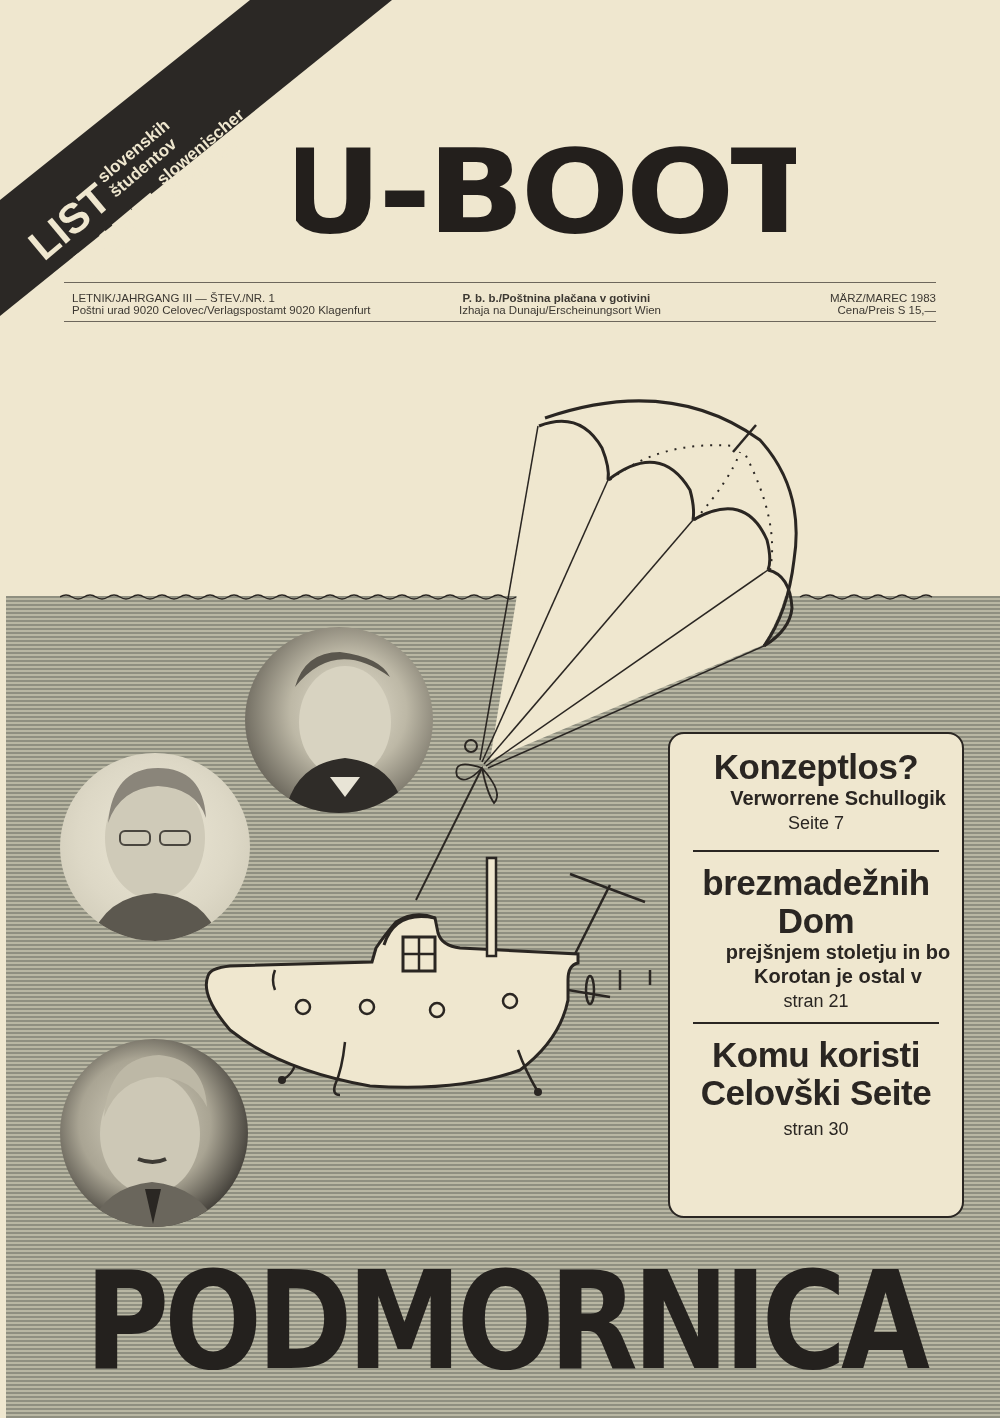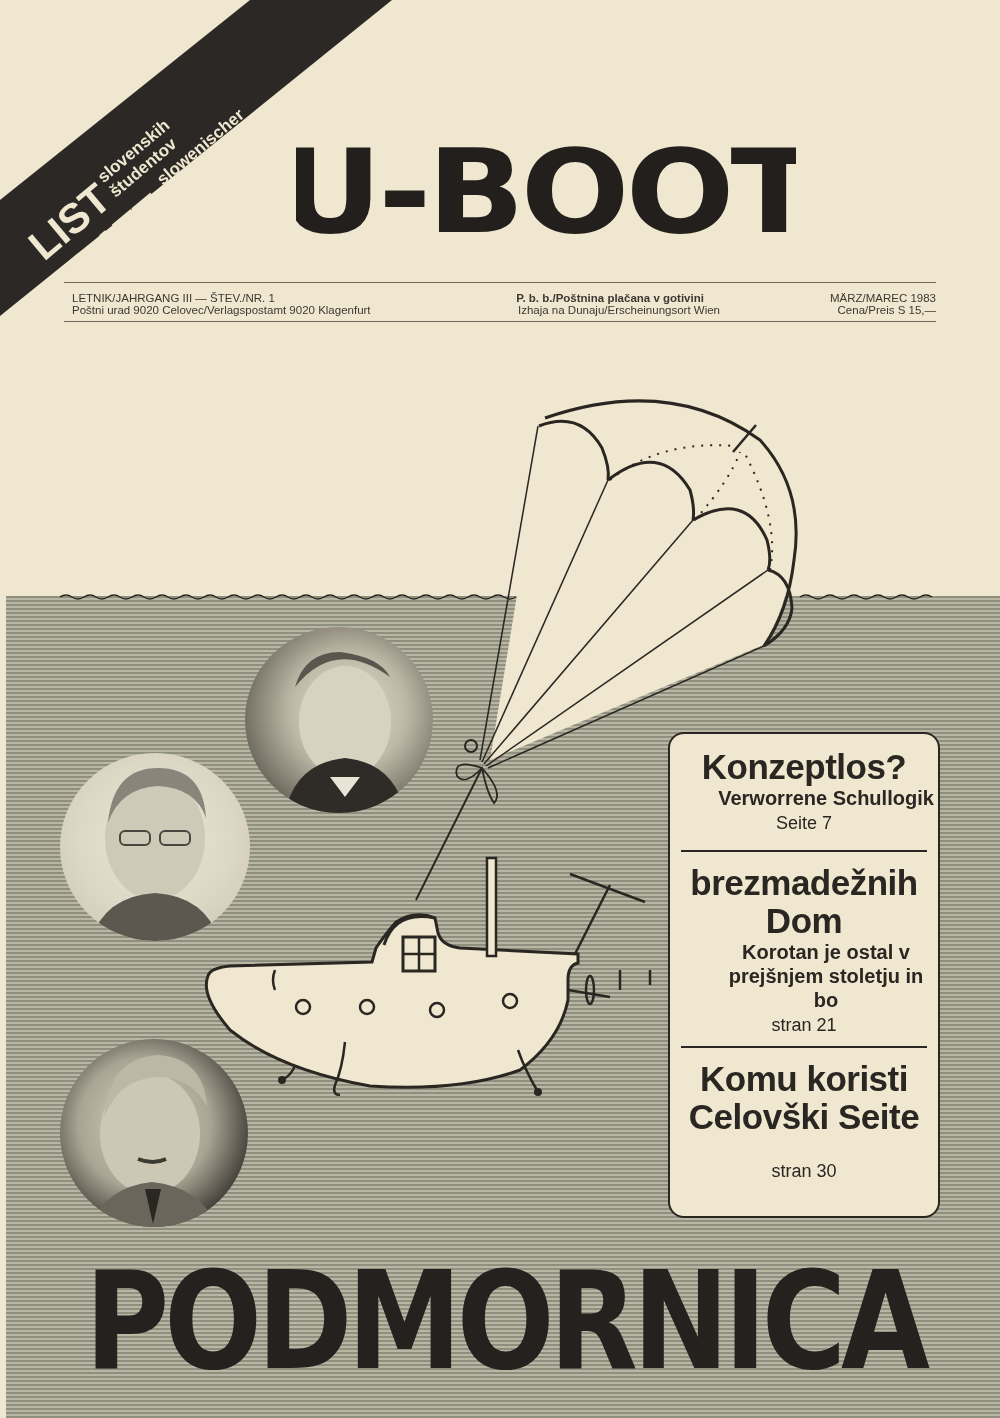--- a/index.html
+++ b/index.html
@@ -6,25 +6,25 @@
   body{width:1000px;height:1418px;position:relative;overflow:hidden;background:#ece3c9;font-family:"Liberation Sans",sans-serif;color:#2a2622;}
   .paper{position:absolute;left:0;top:0;width:1000px;height:1418px;background:#efe7cf;}
   .sea{position:absolute;left:6px;top:596px;width:994px;height:822px;
        background:repeating-linear-gradient(to bottom,#8f8f80 0px,#8f8f80 2px,#b9b7a3 2px,#b9b7a3 4px);}
   .sea-edge{position:absolute;left:60px;top:588px;width:940px;height:16px;}
   .banner-wrap{position:absolute;left:0;top:0;width:400px;height:320px;overflow:hidden;}
   .title{position:absolute;left:296px;top:138px;width:500px;height:120px;}
   .rule{position:absolute;left:64px;width:872px;height:1px;background:#6d675c;}
   .masthead-row{position:absolute;left:72px;width:864px;font-size:11.5px;color:#3c3832;display:flex;justify-content:space-between;}
   .mh-left{width:380px;}
-  .mh-mid{width:320px;text-align:center;}
+  .mh-mid{width:320px;}
   .mh-right{width:150px;text-align:right;}
   .bold{font-weight:bold;}
   .photo{position:absolute;border-radius:50%;overflow:hidden;}
-  .infobox{position:absolute;left:668px;top:732px;width:272px;height:486px;background:#efe7cf;border:2.5px solid #2a2622;border-radius:16px;text-align:center;box-sizing:border-box;padding-top:14px;}
+  .infobox{position:absolute;left:668px;top:732px;width:296px;height:486px;background:#efe7cf;border:2.5px solid #2a2622;border-radius:16px;text-align:center;box-sizing:border-box;padding-top:14px;}
   .ib-h1{font-weight:bold;font-size:35px;line-height:38px;color:#2a2622;letter-spacing:-0.5px;}
   .ib-sub{font-weight:bold;font-size:20px;line-height:24px;padding-left:44px;}
   .ib-page{font-size:18px;line-height:26px;}
   .ib-sep{width:246px;height:2px;background:#2a2622;margin:14px auto 12px;}
   .bottom-title{position:absolute;left:80px;top:1250px;width:850px;height:130px;}
   svg text{font-family:"Liberation Sans",sans-serif;}
 </style>
 </head>
 <body>
 
@@ -152,24 +152,24 @@
   </g>
 </svg>
 
 <div class="infobox">
   <div class="ib-h1">Konzeptlos?</div>
   <div class="ib-sub">Verworrene Schullogik</div>
   <div class="ib-page">Seite 7</div>
   <div class="ib-sep"></div>
   <div class="ib-h1">brezmadežnih</div>
   <div class="ib-h1">Dom</div>
+  <div class="ib-sub">prejšnjem stoletju in bo</div>
   <div class="ib-sub">Korotan je ostal v</div>
-  <div class="ib-sub">prejšnjem stoletju in bo</div>
   <div class="ib-page">stran 21</div>
   <div class="ib-sep" style="margin-top:8px;"></div>
   <div class="ib-h1">Komu koristi</div>
   <div class="ib-h1">Celovški Seite</div>
-  <div class="ib-page" style="margin-top:22px;">stran 30</div>
+  <div class="ib-page" style="margin-top:4px;">stran 30</div>
 </div>
 
 <svg class="bottom-title" viewBox="0 0 850 130">
   <text x="425" y="118" text-anchor="middle" font-size="136" font-weight="bold" fill="#24211e" letter-spacing="-6" textLength="840" lengthAdjust="spacingAndGlyphs" style="font-family:'DejaVu Sans',sans-serif;">PODMORNICA</text>
 </svg>
 
 </body></html>

